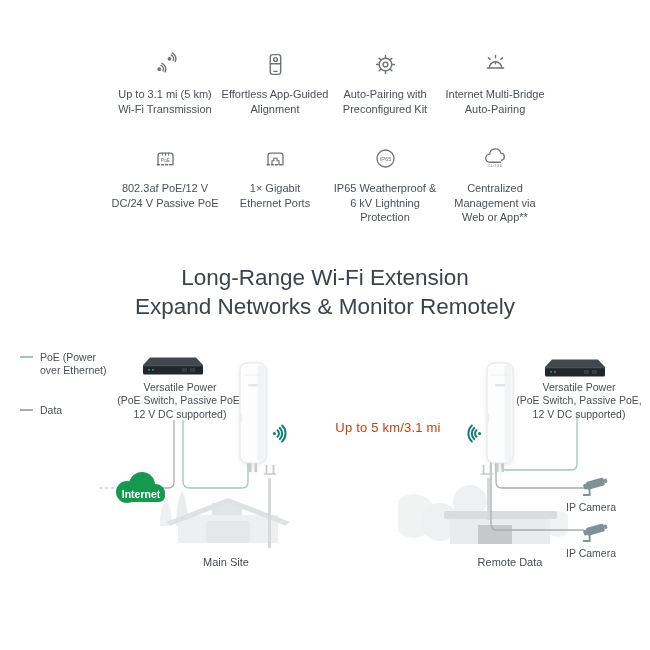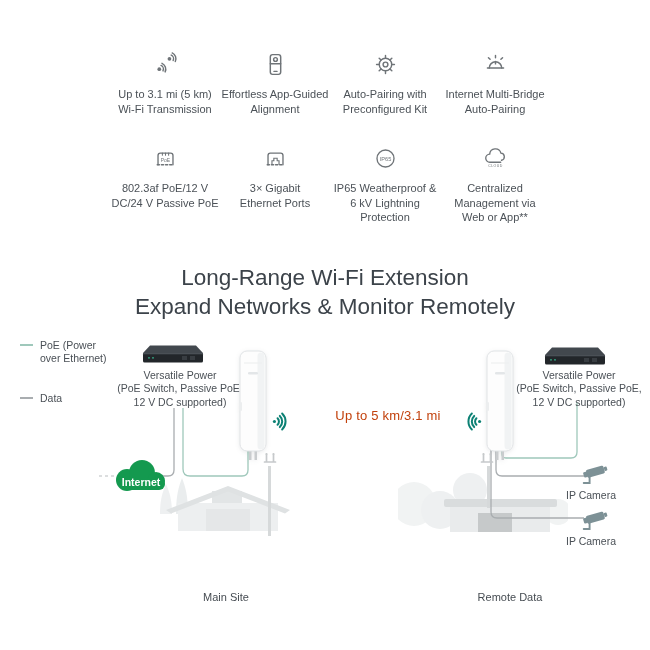--- a/index.html
+++ b/index.html
@@ -9,21 +9,21 @@
   
   .frow{position:absolute;left:110px;width:440px;display:flex;}
   .fcell{width:110px;display:flex;flex-direction:column;align-items:center;}
   .ficon{height:30px;display:flex;align-items:flex-end;justify-content:center;margin-bottom:9px;}
   .flabel{font-size:11px;line-height:14.5px;color:#4b5157;text-align:center;white-space:pre-line;}
   
   .title{position:absolute;left:0;top:263px;width:650px;text-align:center;
          font-size:22.5px;line-height:29px;color:#3c434a;white-space:pre-line;}
   
   .lbl{font-size:10.5px;line-height:13.4px;color:#4a5056;text-align:center;white-space:pre-line;}
-  .site{font-size:11px;color:#464c52;margin-top:47px;}
+  .site{font-size:11px;color:#464c52;}
   .legend-row{display:flex;align-items:flex-start;}
   .swatch{width:13px;height:2px;margin-top:5px;margin-right:7px;flex:0 0 auto;}
   .sw-poe{background:#9fc8bb;}
   .sw-data{background:#a9adb0;}
   .legend-row .lbl{text-align:left;}
   .bandtext{position:absolute;left:296px;top:420px;width:184px;text-align:center;
             font-size:13px;font-weight:normal;color:#c2410c;letter-spacing:.2px;}
   .pole{position:absolute;width:3px;background:#d6d9da;}
   .cpe{filter:drop-shadow(0 1px 2px rgba(40,50,55,.10));}
 </style>
@@ -103,21 +103,21 @@
 DC/24 V Passive PoE</div>
     </div>
     <div class="fcell">
       <div class="ficon">
         <svg width="27" height="27" viewBox="0 0 26 26" fill="none" stroke="#6f7478" stroke-width="1.3" stroke-linecap="round">
           <path d="M5.8,19 V10 q0,-2.2 2.2,-2.2 h10 q2.2,0 2.2,2.2 V19"></path>
           <path d="M5,19 H21" stroke-dasharray="2.2,1.8"></path>
           <path d="M9.6,18.8 V15.2 h1.8 v-2.4 h3.2 v2.4 h1.8 v3.6" stroke-width="1.1"></path>
         </svg>
       </div>
-      <div class="flabel">3× Gigabit
+      <div class="flabel">1× Gigabit
 Ethernet Ports</div>
     </div>
     <div class="fcell">
       <div class="ficon">
         <svg width="27" height="27" viewBox="0 0 26 26" fill="none" stroke="#6f7478" stroke-width="1.3">
           <circle cx="13" cy="13" r="8.2"></circle>
           <text x="13" y="15" font-size="5.4" text-anchor="middle" fill="#6f7478" stroke="none" font-family="Liberation Sans, sans-serif">IP65</text>
         </svg>
       </div>
       <div class="flabel">IP65 Weatherproof &amp;
@@ -133,21 +133,21 @@
       </div>
       <div class="flabel">Centralized
 Management via
 Web or App**</div>
     </div>
   </div>
 
   <div class="title">Long-Range Wi-Fi Extension
 Expand Networks &amp; Monitor Remotely</div>
 
-  <div class="abs" style="left:0;top:318px;width:588px;height:320px;">
+  <div class="abs" style="left:0;top:330px;width:588px;height:320px;">
 
     <svg class="abs" style="left:152px;top:138px;" width="170" height="82" viewBox="0 0 170 82">
       <path d="M14,28 C10,37 8,45 8,58 L20,58 C20,45 18,37 14,28 Z" fill="#eef0f1"></path>
       <path d="M30,22 C26,32 24,42 24,58 L36,58 C36,42 34,32 30,22 Z" fill="#eaedee"></path>
       <rect x="26" y="47" width="100" height="28" fill="#edeff0"></rect>
       <rect x="60" y="35" width="30" height="12" fill="#e2e5e6"></rect>
       <rect x="54" y="53" width="44" height="22" fill="#e5e7e8"></rect>
       <polygon points="14,54 76,30 138,54 133,57.5 76,35.5 19,57.5" fill="#dfe2e3"></polygon>
     </svg>
 

